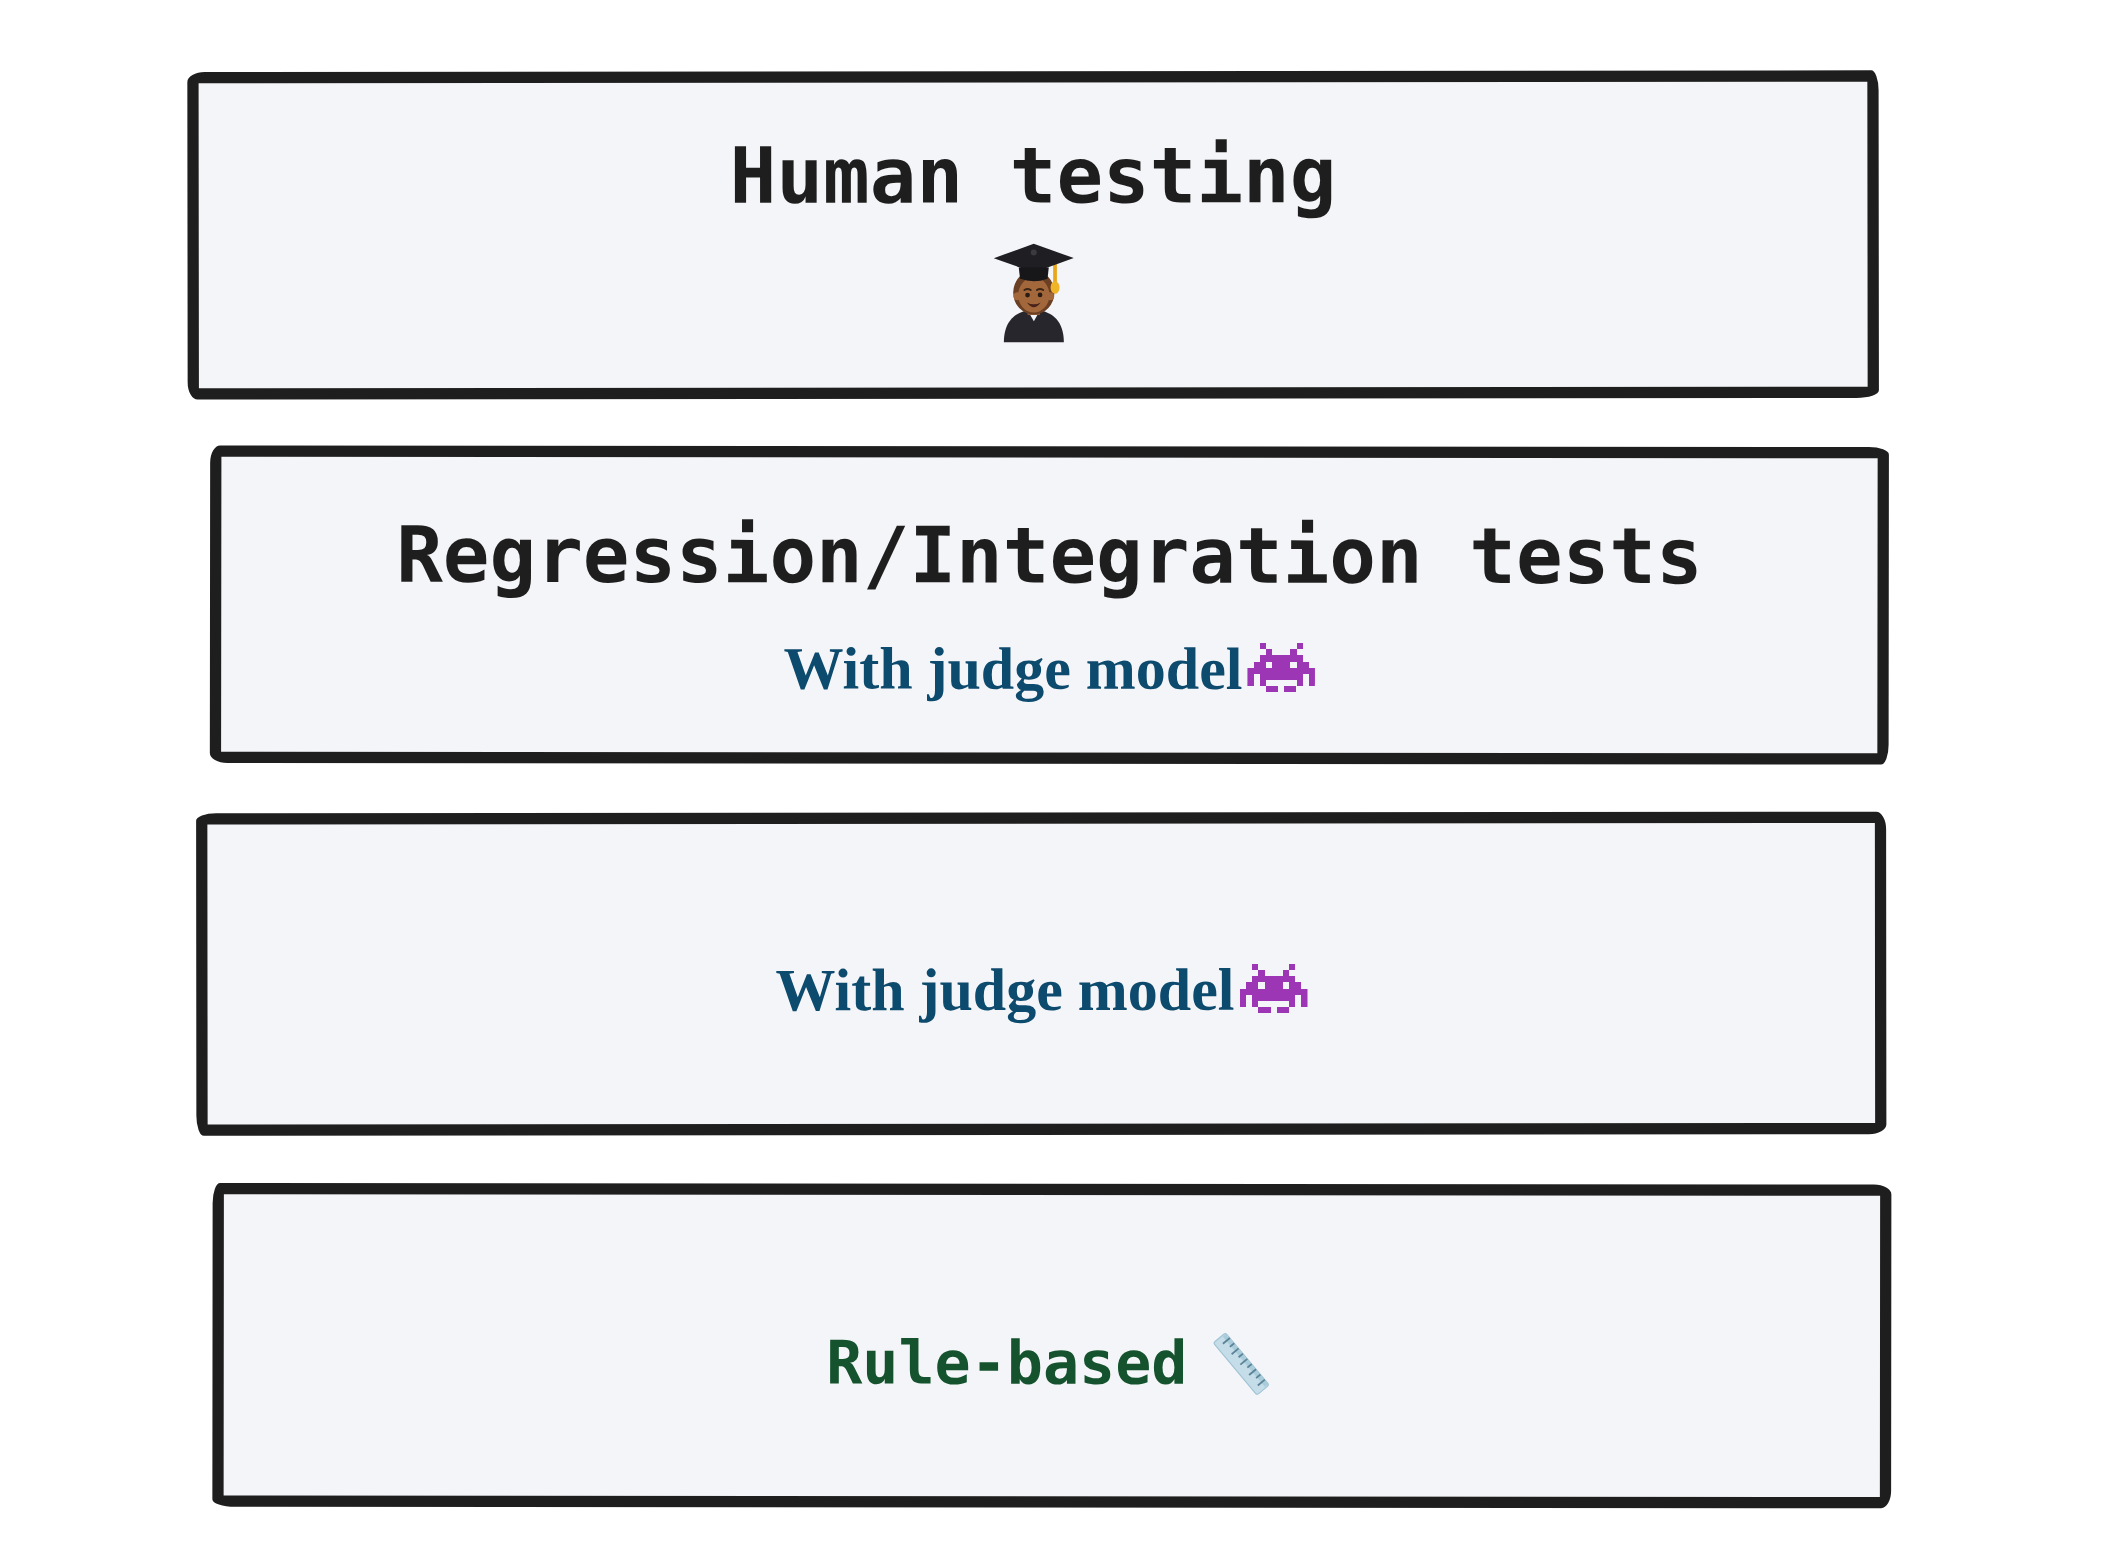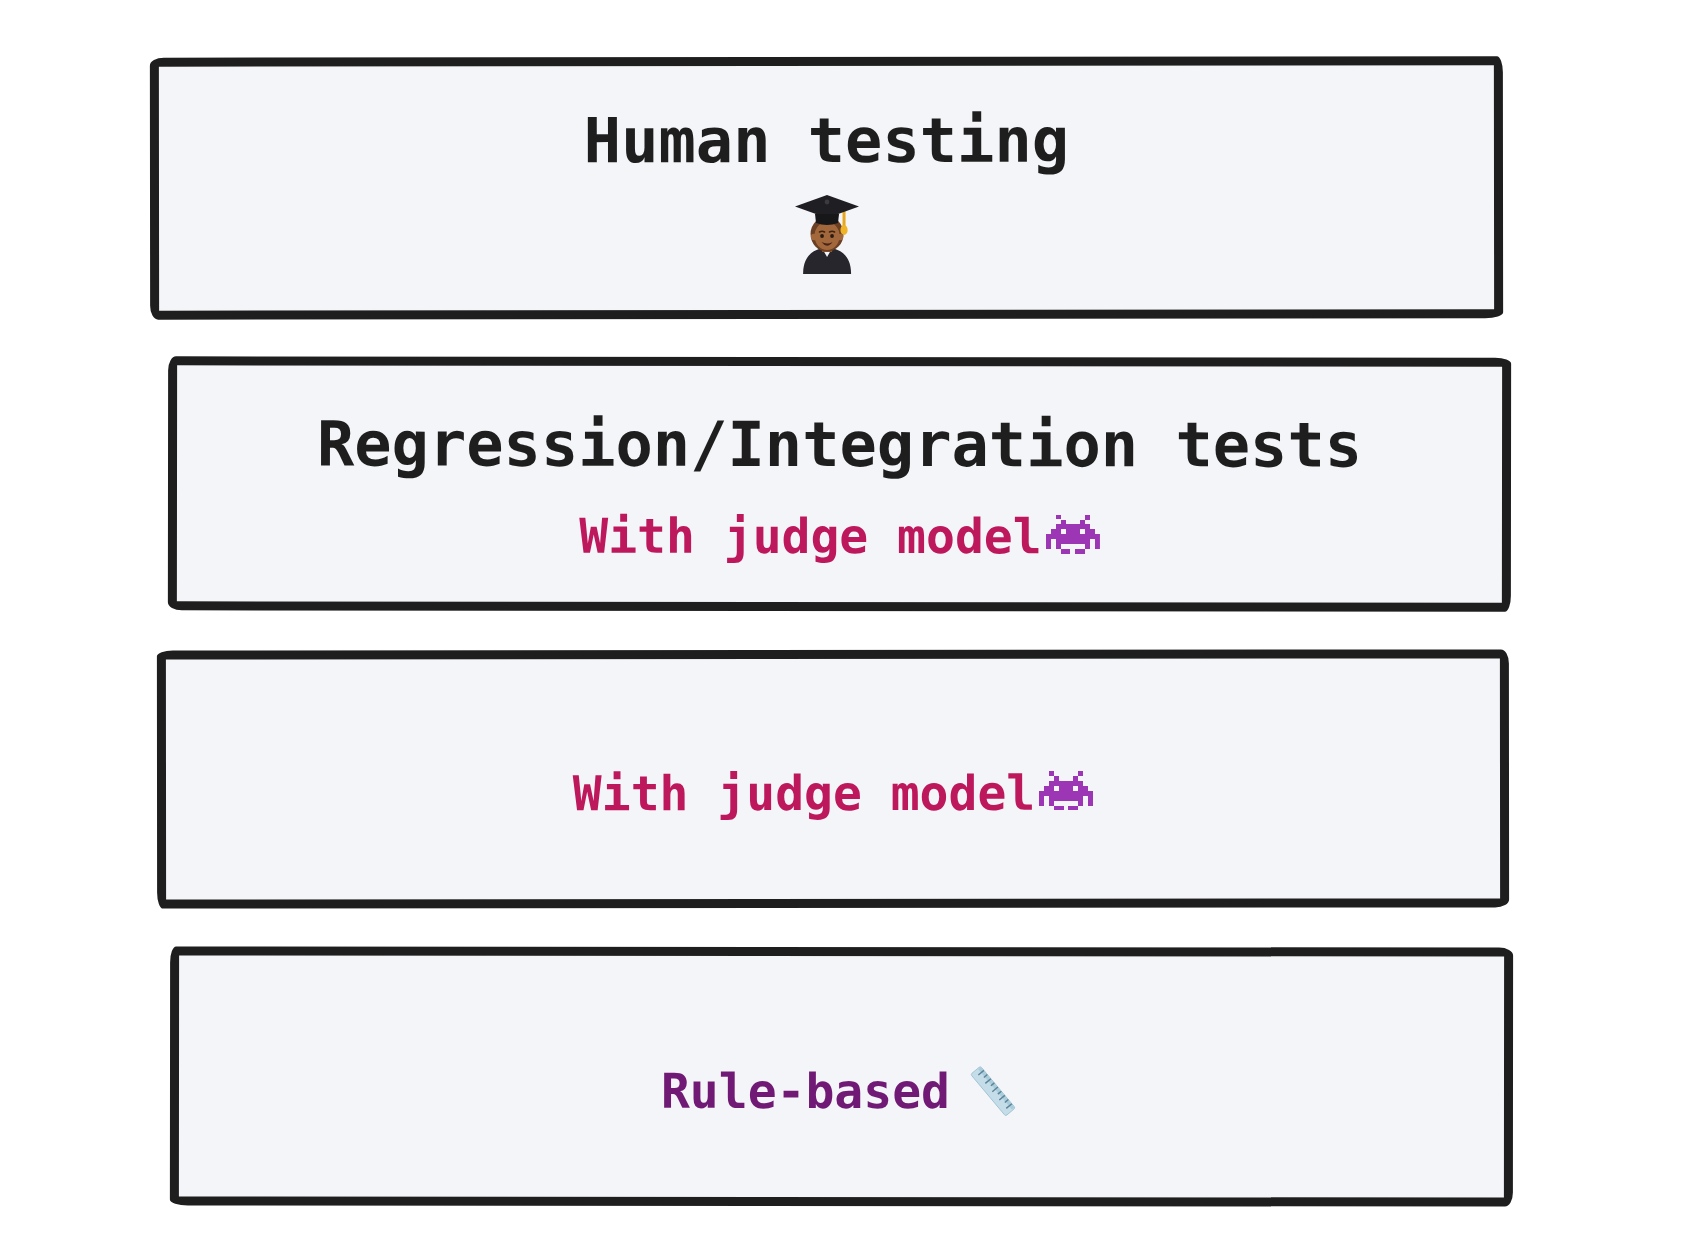--- a/index.html
+++ b/index.html
@@ -45,22 +45,22 @@
   }
   .box-subtitle {
     display: inline-flex;
     align-items: center;
     margin-top: 28px;
     font-size: 48px;
     font-weight: bold;
     line-height: 52px;
     white-space: nowrap;
   }
-  .subtitle-purple { color: #be185d; }
-  .subtitle-blue   { color: #701a75; }
+  .subtitle-purple { color: #0c4a6e; font-family: Liberation Serif, serif; }
+  .subtitle-blue   { color: #14532d; }
   .icon-line {
     margin-top: 16px;
     line-height: 0;
   }
   .invader-icon { width: 54px; height: 40px; margin-left: 4px; margin-bottom: 4px; }
   .ruler-icon   { width: 58px; height: 58px; margin-left: 14px; }
   .graduate-icon{ width: 72px; height: 80px; }
 </style>
 </head>
 <body>

